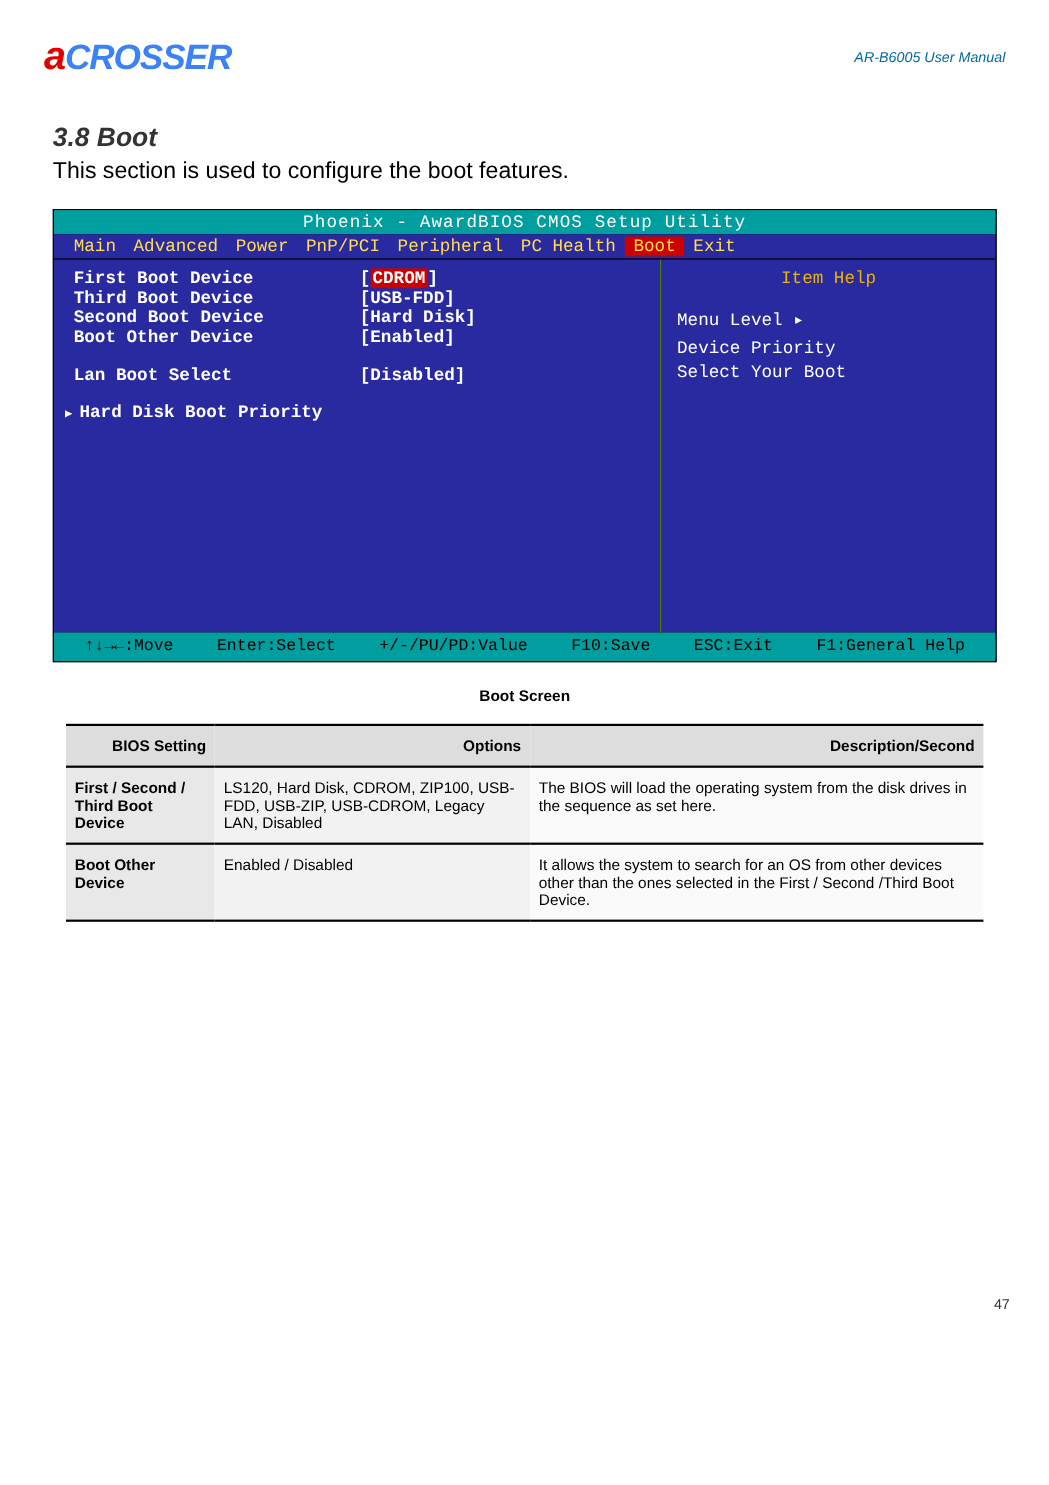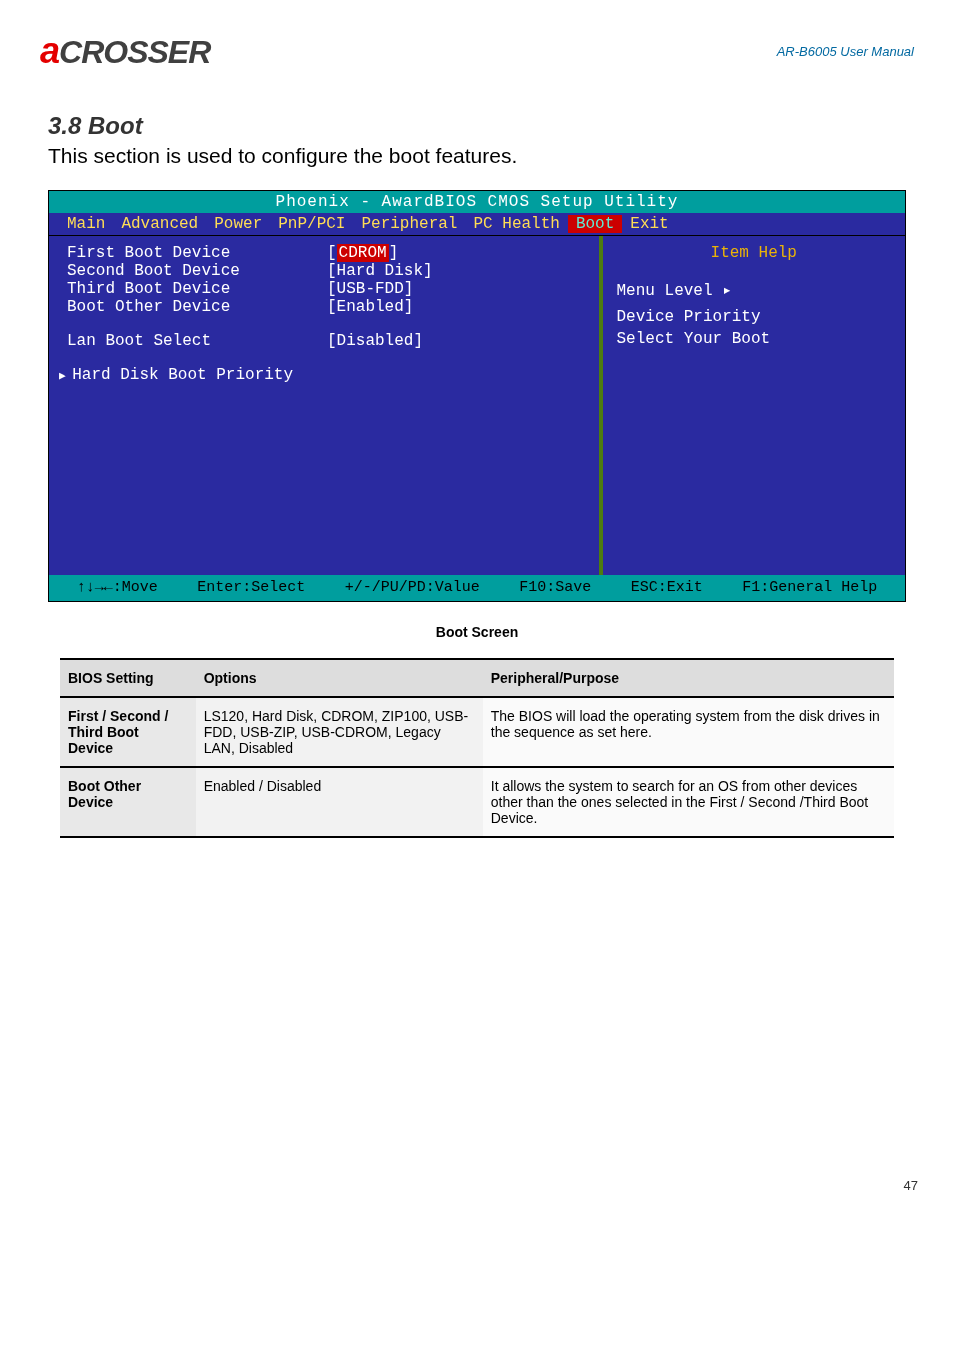--- a/index.html
+++ b/index.html
@@ -12,54 +12,54 @@
       align-items: center;
     }
     .logo {
       font-family: Arial, sans-serif;
       font-weight: bold;
       font-size: 32px;
       font-style: italic;
       letter-spacing: -1px;
     }
     .logo-a { color: #e40000; font-size: 36px; }
-    .logo-rest { color: #404040; }
+    .logo-rest { color: #3b82f6; }
     .model { color: #0369a1; font-size: 13px; font-style: italic; }
     
     .section-title { padding: 30px 48px 0; font-size: 24px; font-weight: bold; font-style: italic; color: #333; }
     .section-sub { padding: 4px 48px 14px; font-size: 21px; }
     
     .bios-wrap { margin: 8px 48px 18px; border: 1px solid #000; background: #000; font-family: 'Courier New', monospace; font-size: 16px; }
     .bios-title { background: #009e9e; color: #fff; text-align: center; padding: 2px 17px; letter-spacing: 1px; }
     .bios-menu { background: #2a2aa0; color: #ffdd55; padding: 2px 10px; display: flex; gap: 0; }
     .bios-menu span { padding: 0 8px; }
-    .bios-menu .active { background: #cc0000; color: #5eead4; }
+    .bios-menu .active { background: #cc0000; color: #fde047; }
     
     .bios-body { display: flex; background: #2a2aa0; color: #fff; min-height: 340px; border-top: 1px solid #000; }
-    .bios-left { flex: 1.9; padding: 8px 10px 8px 18px; border-right: 4px solid #4d7c0f; }
+    .bios-left { flex: 1.9; padding: 8px 10px 8px 18px; border-right: 1px solid #4d7c0f; font-weight: bold; }
     .bios-right { flex: 1; padding: 8px 14px; }
     
     .bios-row { display: flex; line-height: 18px; }
     .bios-row .lbl { flex: 0 0 260px; }
     .bios-row .val { color: #fff; }
     .bios-sel { background: #cc0000; color: #fff; padding: 0 2px; }
     .bios-gap { height: 16px; }
     .bios-submenu::before { content: "▶ "; color: #fff; font-size: 11px; }
     .bios-submenu { margin-left: -8px; }
     
     .bios-help-title { color: #eab308; text-align: center; padding-bottom: 16px; }
     .bios-help-line { padding: 2px 0; }
     
     .bios-foot { background: #009e9e; color: #000; padding: 4px 8px; font-size: 15px; line-height: 18px; }
     .foot-row { display: flex; justify-content: space-around; }
     
     .bios-label { padding: 4px 48px 18px; text-align: center; font-size: 14px; font-weight: bold; }
     
     .opt-table { margin: 0 60px; border-collapse: collapse; width: calc(100% - 120px); font-size: 14px; }
-    .opt-table th { text-align: left; padding: 10px 8px; background: #ddd; border-top: 2px solid #000; border-bottom: 2px solid #000; }
+    .opt-table th { text-align: right; padding: 10px 8px; background: #ddd; border-top: 2px solid #000; border-bottom: 2px solid #000; }
     .opt-table td { padding: 10px 8px; border-bottom: 2px solid #000; vertical-align: top; }
     .opt-table tr td:first-child { background: #e8e8e8; font-weight: bold; }
     .opt-table tr td:nth-child(2) { background: #f2f2f2; }
     .opt-table tr td:nth-child(3) { background: #fafafa; }
     
     .page-num { text-align: right; padding: 340px 36px 30px; font-size: 13px; color: #333; }
   </style>
 </head>
 <body>
 
@@ -85,26 +85,26 @@
     <span class="active">Boot</span>
     <span>Exit</span>
   </div>
   <div class="bios-body">
     <div class="bios-left">
       <div class="bios-row">
         <span class="lbl">First Boot Device</span>
         <span class="val">[<span class="bios-sel">CDROM</span>]</span>
       </div>
       <div class="bios-row">
+        <span class="lbl">Third Boot Device</span>
+        <span class="val">[USB-FDD]</span>
+      </div>
+      <div class="bios-row">
         <span class="lbl">Second Boot Device</span>
         <span class="val">[Hard Disk]</span>
-      </div>
-      <div class="bios-row">
-        <span class="lbl">Third Boot Device</span>
-        <span class="val">[USB-FDD]</span>
       </div>
       <div class="bios-row">
         <span class="lbl">Boot Other Device</span>
         <span class="val">[Enabled]</span>
       </div>
       <div class="bios-gap"></div>
       <div class="bios-row">
         <span class="lbl">Lan Boot Select</span>
         <span class="val">[Disabled]</span>
       </div>
@@ -133,21 +133,21 @@
   </div>
 </div>
 
 <div class="bios-label">Boot Screen</div>
 
 <table class="opt-table">
   <thead>
     <tr>
       <th>BIOS Setting</th>
       <th>Options</th>
-      <th>Peripheral/Purpose</th>
+      <th>Description/Second</th>
     </tr>
   </thead>
   <tbody>
     <tr>
       <td>First / Second / Third Boot Device</td>
       <td>LS120, Hard Disk, CDROM, ZIP100, USB-FDD, USB-ZIP, USB-CDROM, Legacy LAN, Disabled</td>
       <td>The BIOS will load the operating system from the disk drives in the sequence as set here.</td>
     </tr>
     <tr>
       <td>Boot Other Device</td>

